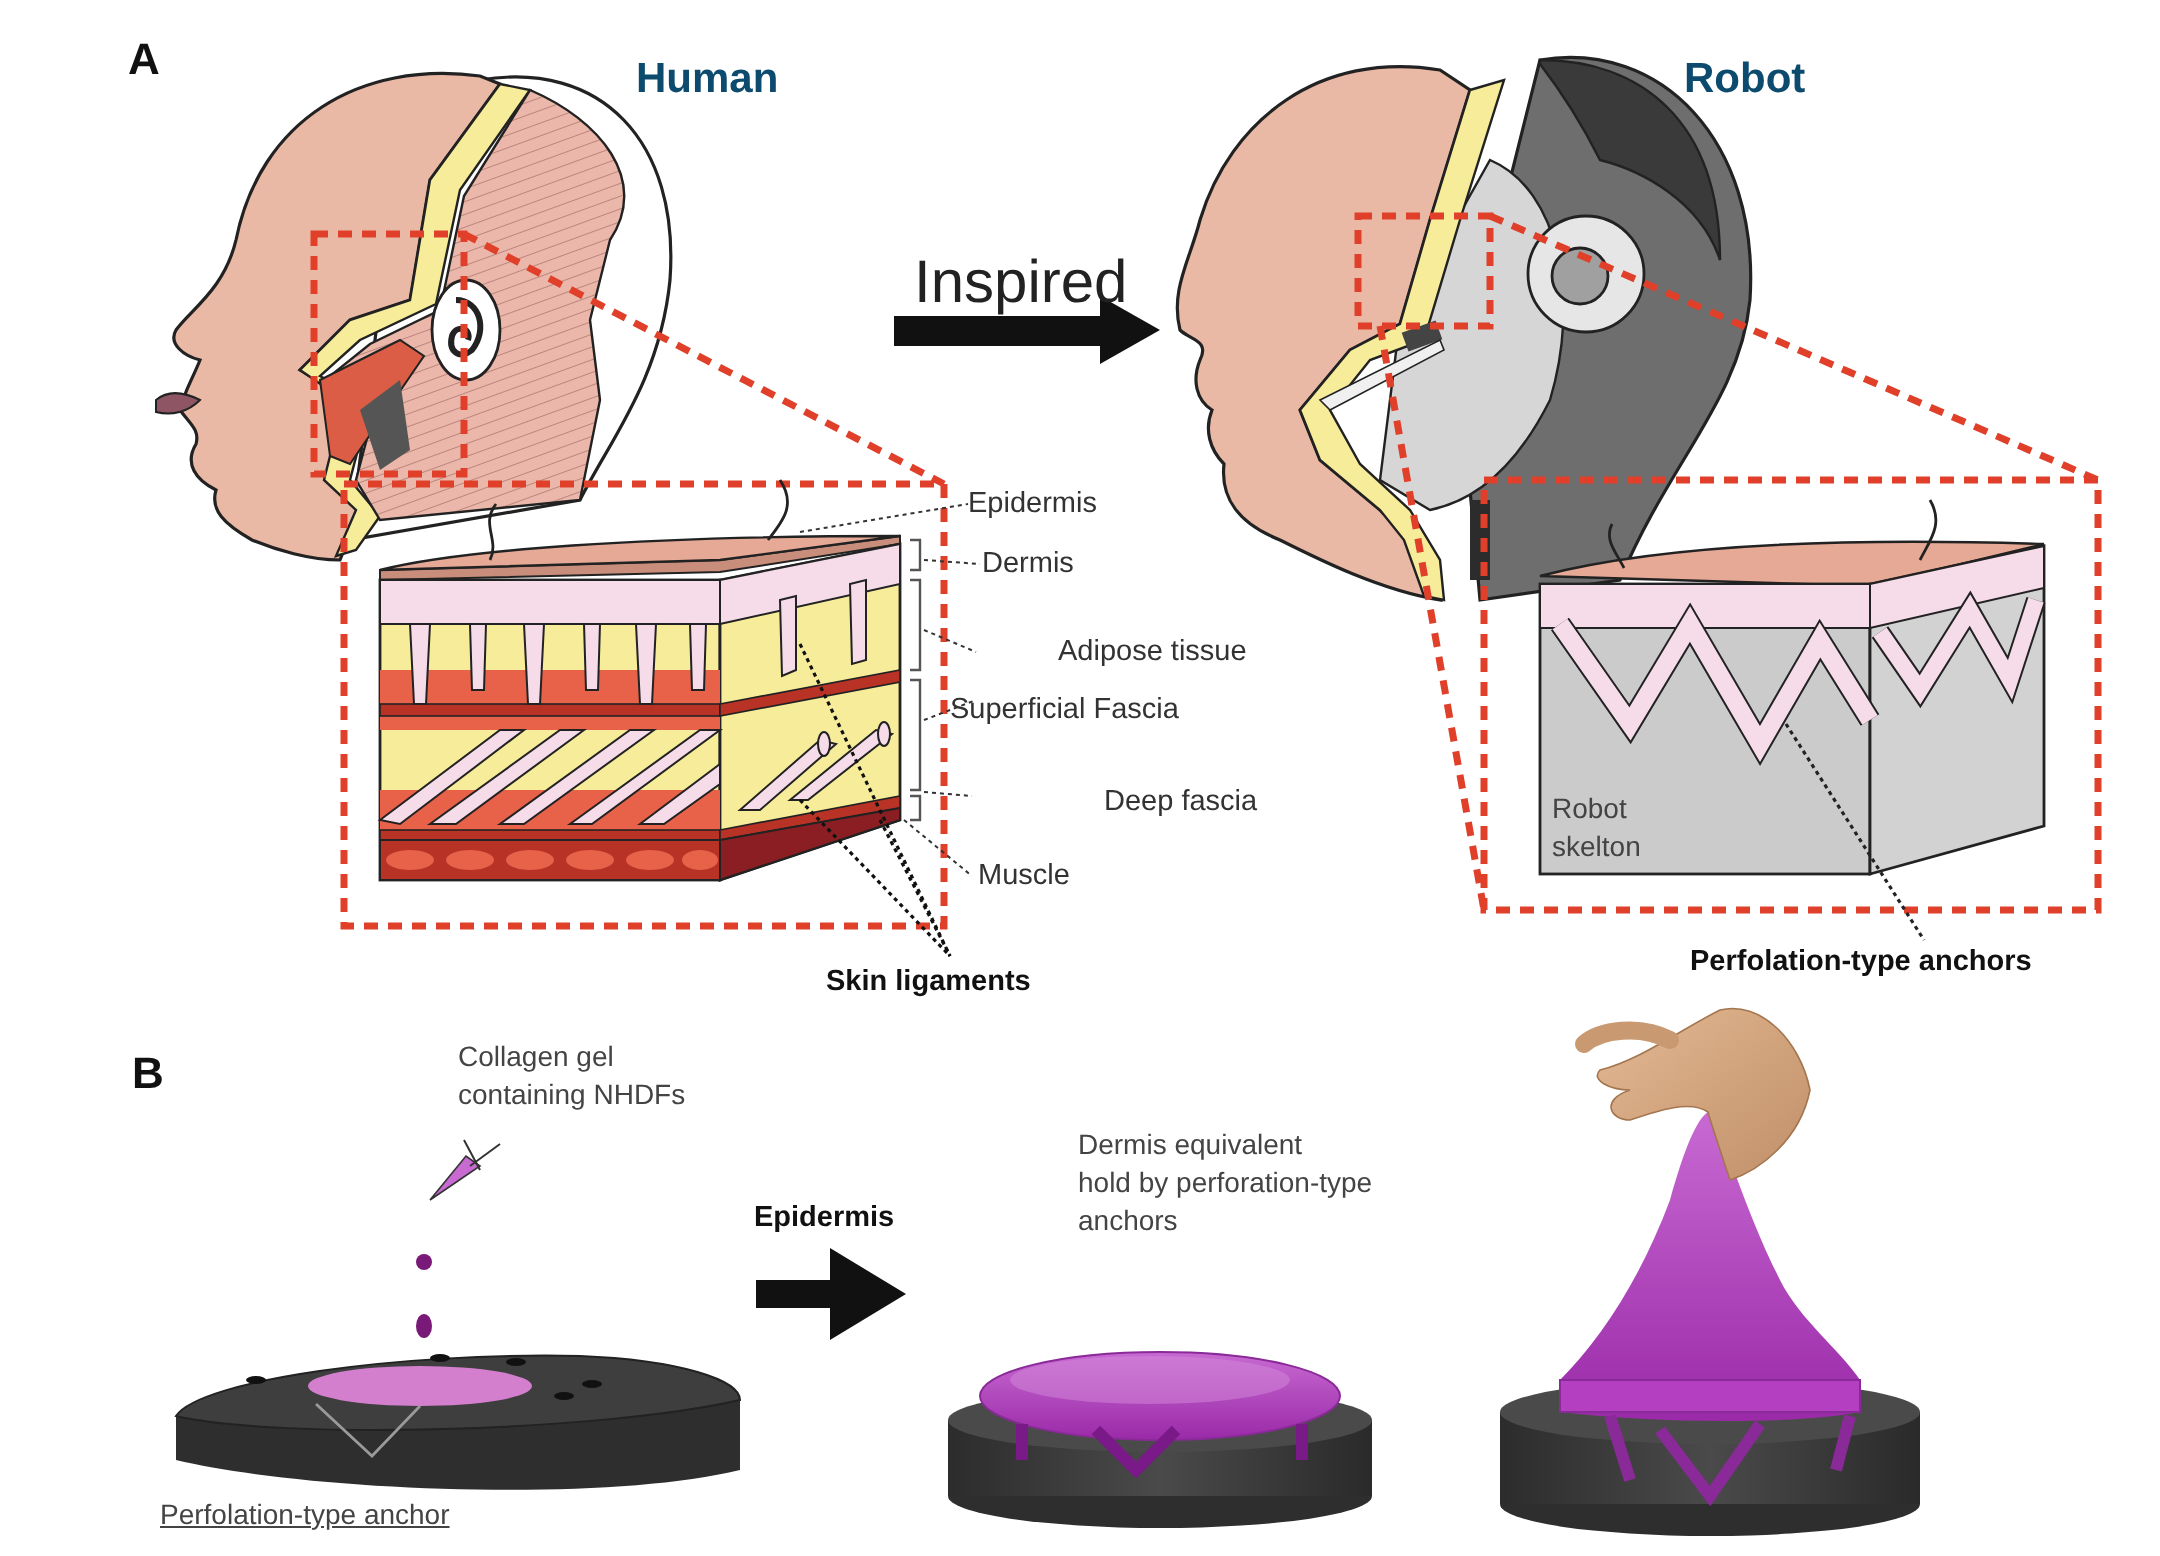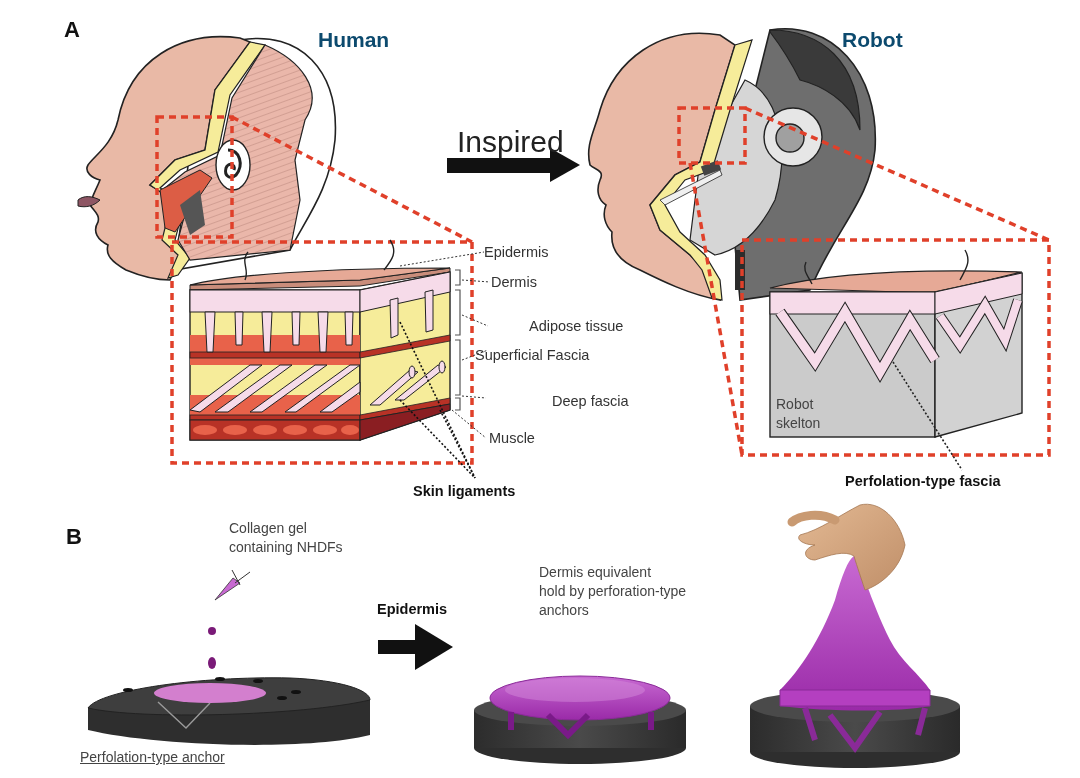--- a/index.html
+++ b/index.html
@@ -243,21 +243,21 @@
 <div class="abs lbl" style="left:475px;top:347px;">Superficial Fascia</div>
 <div class="abs lbl" style="left:510px;top:393px;margin-left:42px;">Deep fascia</div>
 <div class="abs lbl" style="left:489px;top:430px;">Muscle</div>
 <div class="abs lbl-bold" style="left:413px;top:482px;">Skin ligaments</div>
 
 <div class="abs lbl-sm" style="left:776px;top:395px;">
   <div>Robot</div>
   <div>skelton</div>
 </div>
 <div class="abs lbl-bold" style="left:845px;top:472px;">
-  <div>Perfolation-type fascia</div>
+  <div>Perfolation-type anchors</div>
 </div>
 
 <div class="abs panel-letter" style="left:66px;top:524px;">B</div>
 <div class="abs lbl-sm" style="left:229px;top:519px;">
   <div>Collagen gel</div>
   <div>containing NHDFs</div>
 </div>
 <div class="abs lbl-sm" style="left:80px;top:748px;text-decoration:underline;">Perfolation-type anchor</div>
 <div class="abs lbl-bold" style="left:377px;top:600px;">Epidermis</div>
 <div class="abs lbl-sm" style="left:539px;top:563px;">

